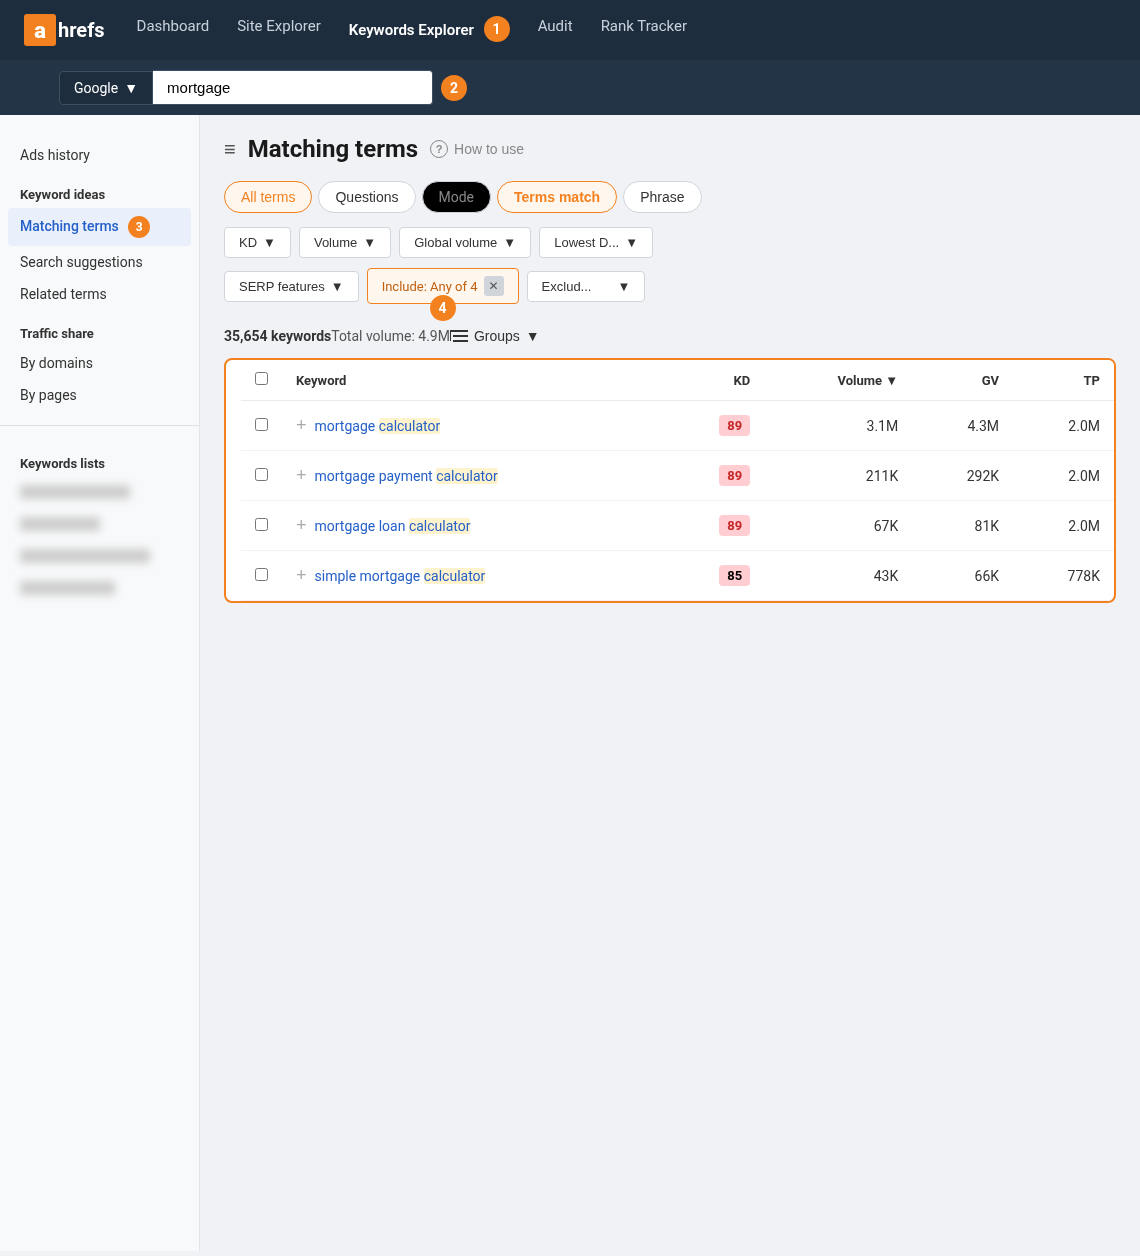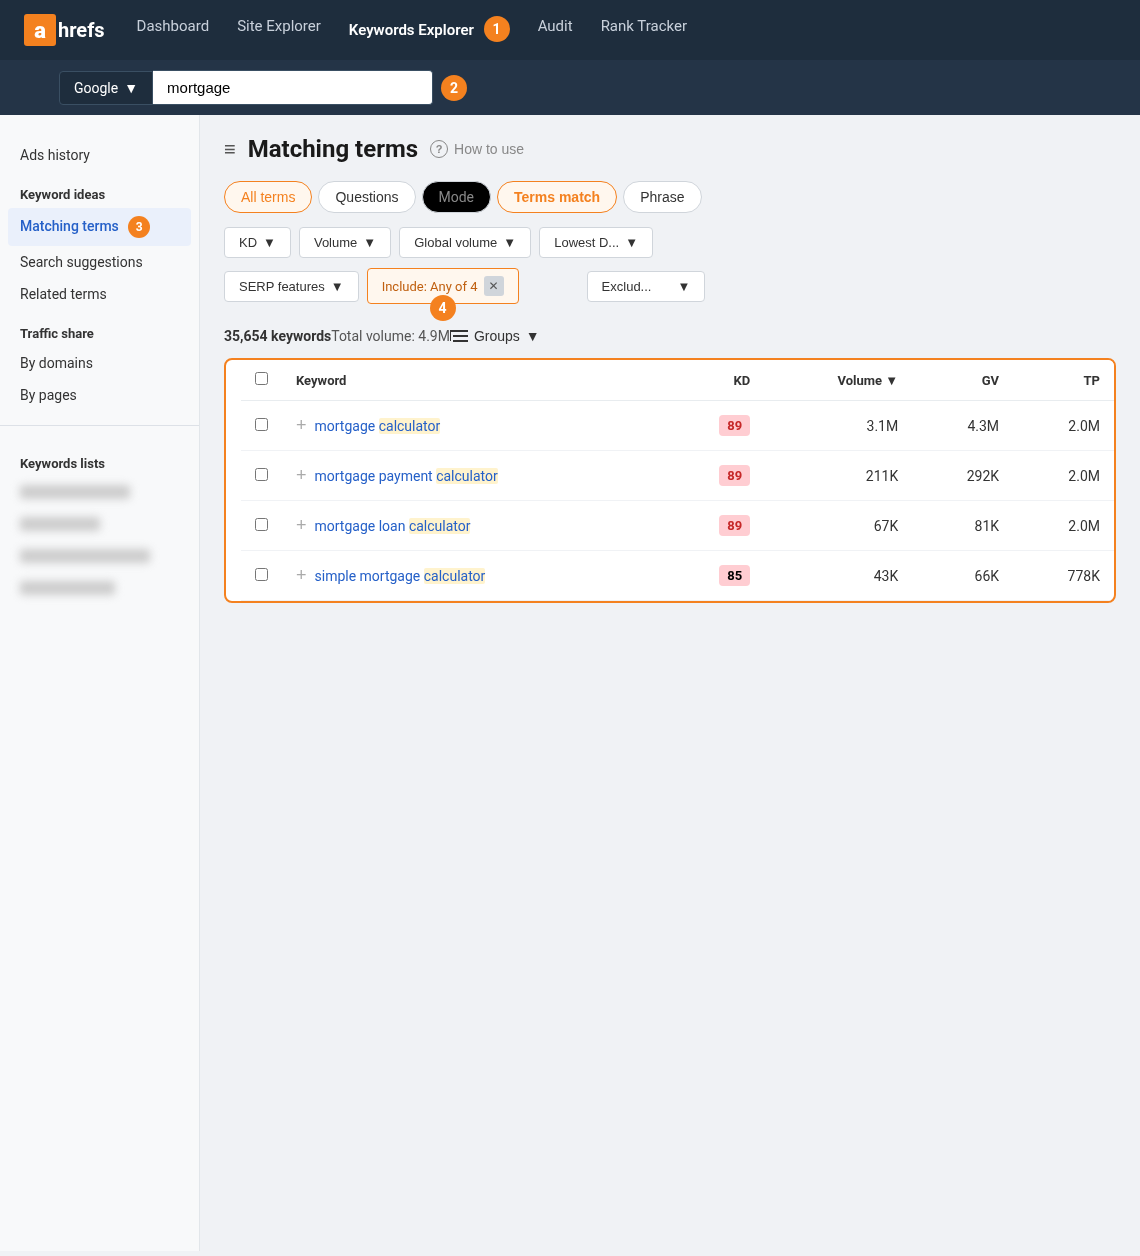--- a/index.html
+++ b/index.html
@@ -506,21 +506,21 @@
     <div class="filter-row">
       <button class="filter-btn">
         <span>SERP features</span>
         <span>▼</span>
       </button>
       <div class="filter-btn-active">
         <span>Include: Any of 4</span>
         <button class="filter-close">✕</button>
         <span class="orange-badge" style="position:absolute;bottom:-18px;left:50%;transform:translateX(-50%);">4</span>
       </div>
-      <button class="filter-btn" style="margin-left:60px;gap:26px;">
+      <button class="filter-btn" style="gap:26px;">
         <span>Exclud...</span>
         <span>▼</span>
       </button>
     </div>
 
     <div class="results-summary" style="margin-top:24px;">
       <span class="results-count">35,654 keywords</span>
       <span class="results-volume">Total volume: 4.9M</span>
       <button class="groups-btn">
         <svg width="18" height="14" viewBox="0 0 18 14">

